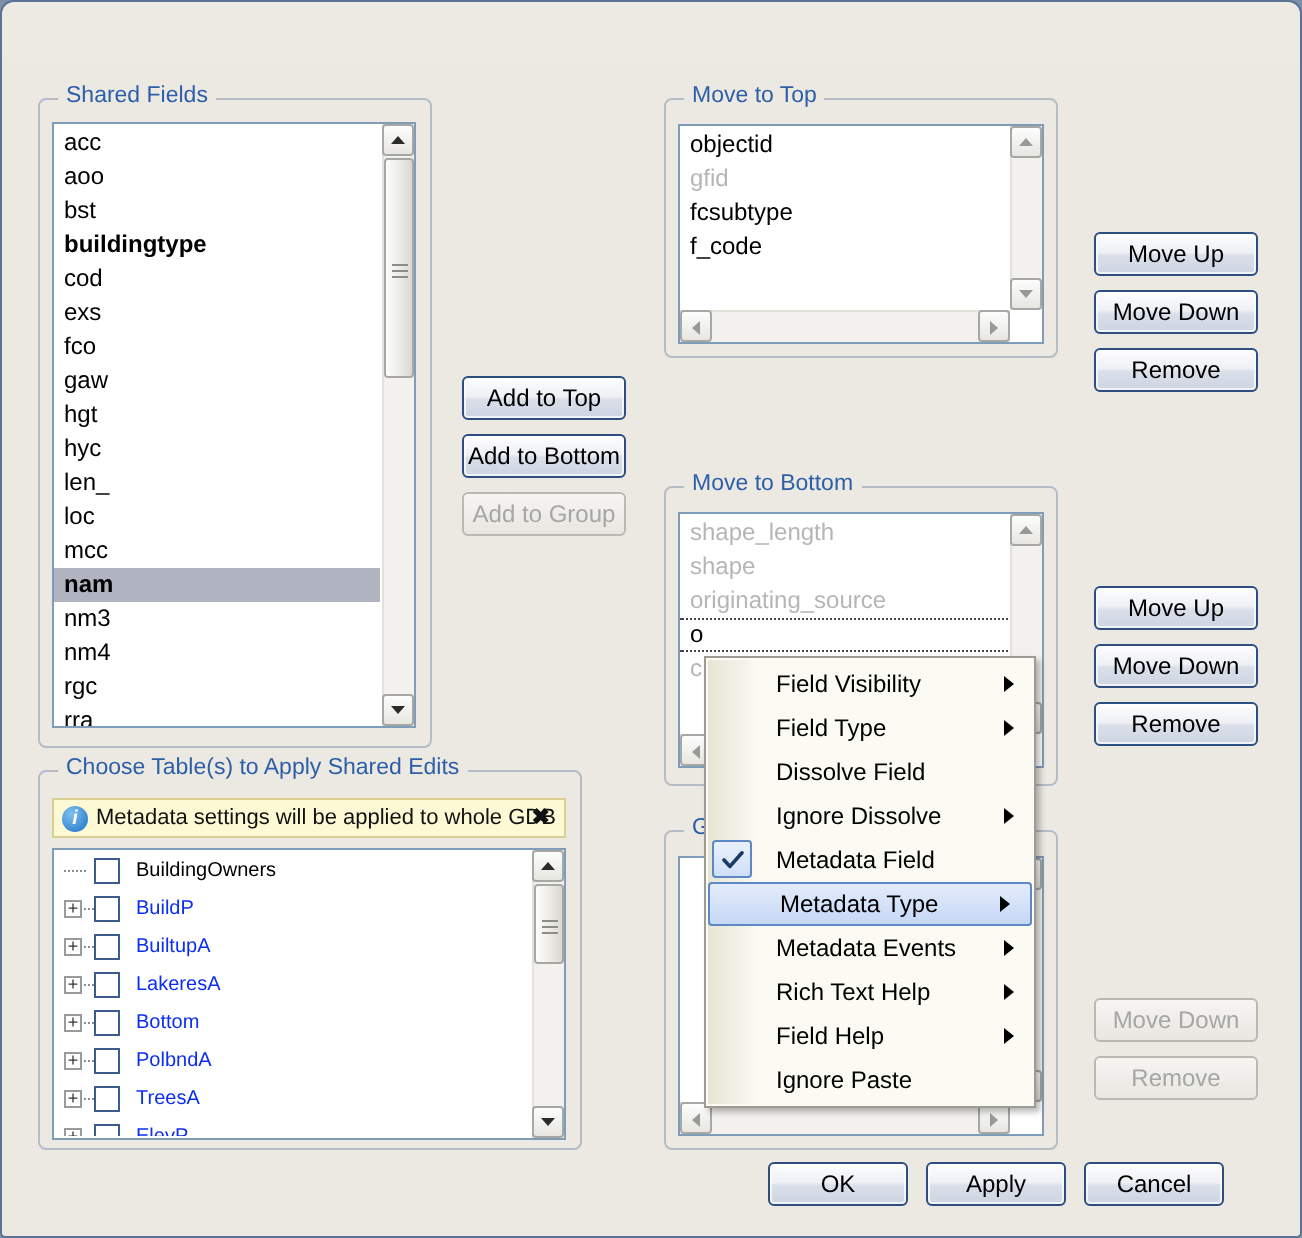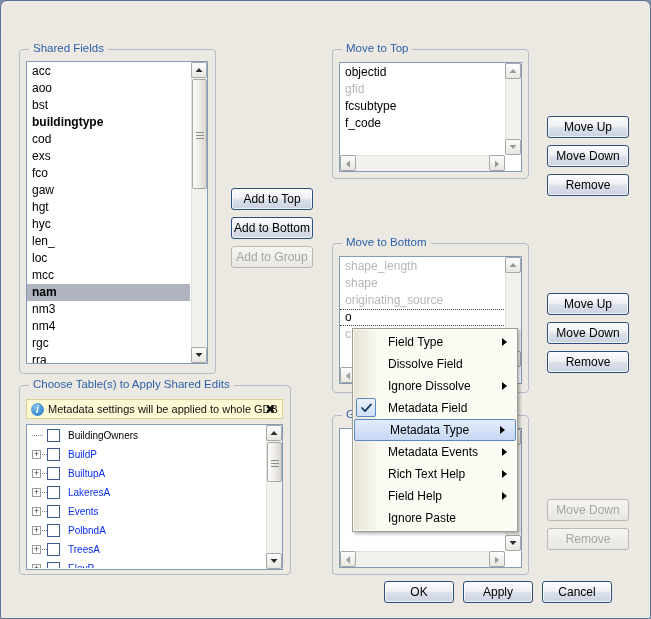--- a/index.html
+++ b/index.html
@@ -467,21 +467,21 @@
       <div class="msg">Metadata settings will be applied to whole GDB</div>
       <div class="x">✖</div>
     </div>
 
     <div class="listbox" style="left:25px; top:394px; width:257px; height:146px;">
       <div id="tree">
           <div class="trow"><span class="dots"></span><span class="cbx"></span><span class="tlabel">BuildingOwners</span></div>
           <div class="trow"><span class="exp">+</span><span class="hdash"></span><span class="cbx"></span><span class="tlabel blue">BuildP</span></div>
           <div class="trow"><span class="exp">+</span><span class="hdash"></span><span class="cbx"></span><span class="tlabel blue">BuiltupA</span></div>
           <div class="trow"><span class="exp">+</span><span class="hdash"></span><span class="cbx"></span><span class="tlabel blue">LakeresA</span></div>
-          <div class="trow"><span class="exp">+</span><span class="hdash"></span><span class="cbx"></span><span class="tlabel blue">Events</span></div>
+          <div class="trow"><span class="exp">+</span><span class="hdash"></span><span class="cbx"></span><span class="tlabel blue">Bottom</span></div>
           <div class="trow"><span class="exp">+</span><span class="hdash"></span><span class="cbx"></span><span class="tlabel blue">PolbndA</span></div>
           <div class="trow"><span class="exp">+</span><span class="hdash"></span><span class="cbx"></span><span class="tlabel blue">TreesA</span></div>
           <div class="trow"><span class="exp">+</span><span class="cbx"></span><span class="tlabel blue">ElevP</span></div>
         </div>
       <div class="vscroll">
         <div class="sb-btn up">
           <svg width="8" height="6" viewBox="0 0 8 6">
               <path d="M4 1 L7.5 5 L0.5 5 Z" fill="#2b2b2b"></path>
             </svg>
         </div>
@@ -502,20 +502,21 @@
 
     <div id="footer-buttons">
         <div class="btn" style="left: 383px; top: 551px; width: 70px;">OK</div>
         <div class="btn" style="left: 462px; top: 551px; width: 70px;">Apply</div>
         <div class="btn" style="left: 541px; top: 551px; width: 70px;">Cancel</div>
       </div>
 
     <div class="menu" id="ctx-menu" style="left:351px; top:298px; width:166px;">
       <div class="gutter"></div>
       <div id="ctx-items" style="position:relative;">
+          <div class="mitem"><span>Field Visibility</span><span class="arrow"></span></div>
           <div class="mitem"><span>Field Type</span><span class="arrow"></span></div>
           <div class="mitem"><span>Dissolve Field</span></div>
           <div class="mitem"><span>Ignore Dissolve</span><span class="arrow"></span></div>
           <div class="mitem"><span class="check">
               <svg width="11" height="10" viewBox="0 0 11 10">
                 <path d="M1 5 L4 8.2 L10 1.4" stroke="#1a3a68" stroke-width="1.8" fill="none" stroke-linecap="round" stroke-linejoin="round"></path>
               </svg>
             </span><span>Metadata Field</span></div>
           <div class="mitem hl"><span>Metadata Type</span><span class="arrow"></span></div>
           <div class="mitem"><span>Metadata Events</span><span class="arrow"></span></div>

